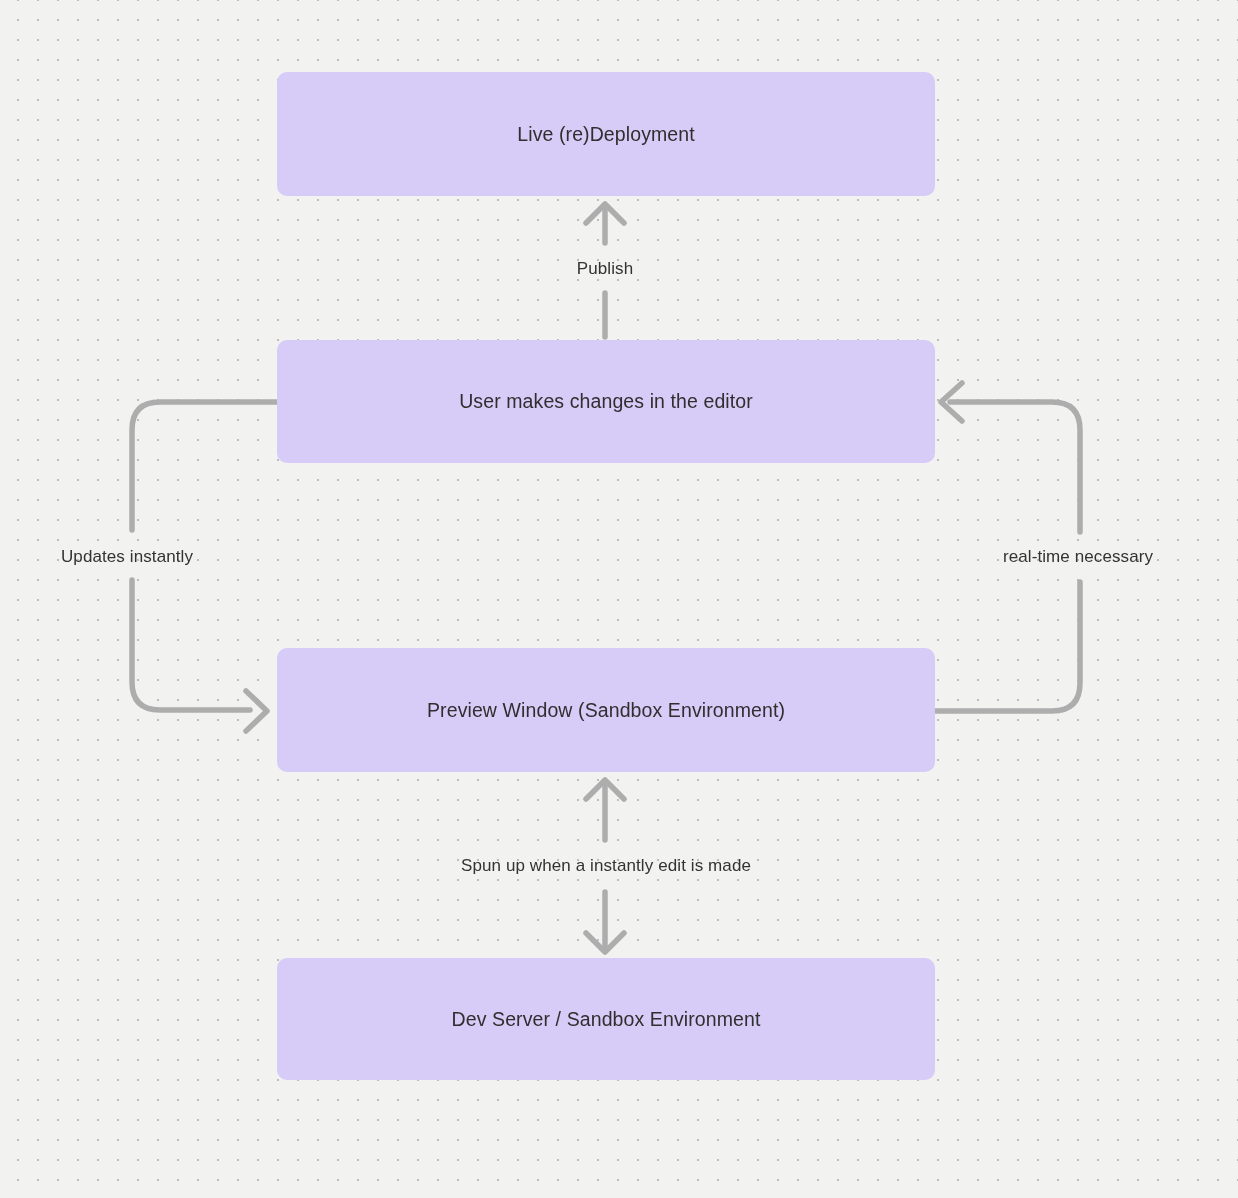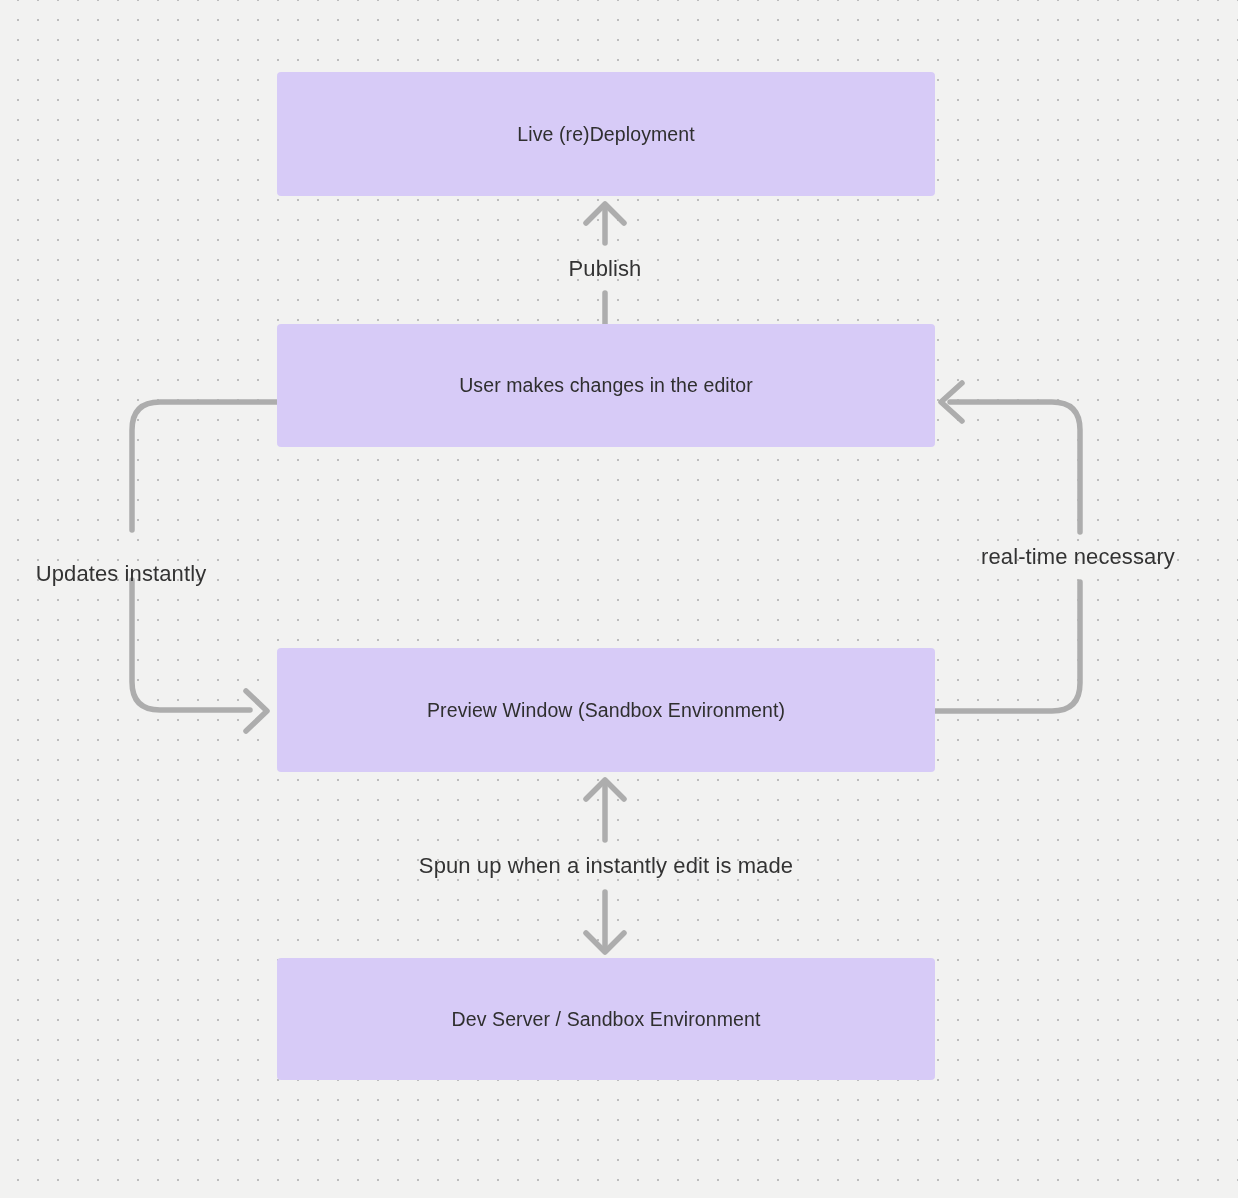--- a/index.html
+++ b/index.html
@@ -36,44 +36,44 @@
     stroke-width: 5.5;
     fill: none;
     stroke-linecap: round;
     stroke-linejoin: round;
   }
   .node {
     position: absolute;
     width: 658px;
     height: 124px;
     background: var(--node-fill);
-    border-radius: 4px;
+    border-radius: 10px;
     display: flex;
     align-items: center;
     justify-content: center;
     color: var(--node-text);
     font-size: 19.5px;
     letter-spacing: 0.1px;
     cursor: default;
   }
   .node-live   { left: 277px; top: 72px;  }
-  .node-user   { left: 277px; top: 324px; height: 123px; }
+  .node-user   { left: 277px; top: 340px; height: 123px; }
   .node-preview{ left: 277px; top: 648px; }
   .node-dev    { left: 277px; top: 958px; height: 122px; }
   .edge-label {
     position: absolute;
     transform: translate(-50%, -50%);
     white-space: nowrap;
-    font-size: 22px;
+    font-size: 17px;
     color: var(--edge-label);
     letter-spacing: 0.1px;
     cursor: default;
   }
   .label-publish  { left: 605px;  top: 269px; }
-  .label-updates  { left: 121px;  top: 557px; margin-top: 17px; }
+  .label-updates  { left: 127px;  top: 557px; }
   .label-feedback { left: 1078px; top: 557px; }
   .label-spunup   { left: 606px;  top: 866px; }
 </style>
 </head>
 <body>
 
 <div class="canvas">
 
   <svg class="arrows" viewBox="0 0 1238 1198" xmlns="http://www.w3.org/2000/svg">
 

